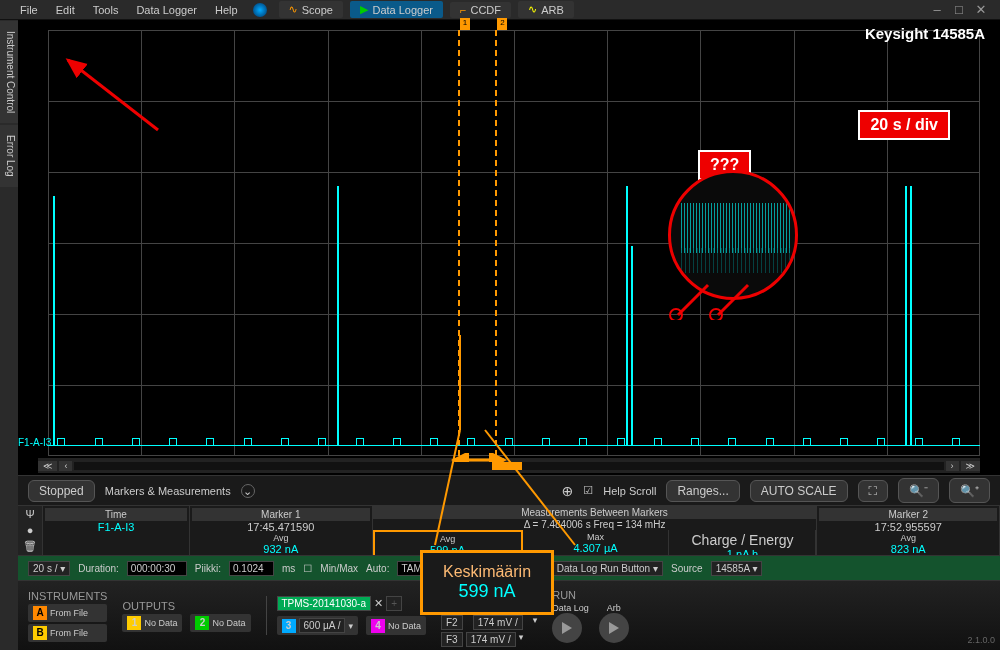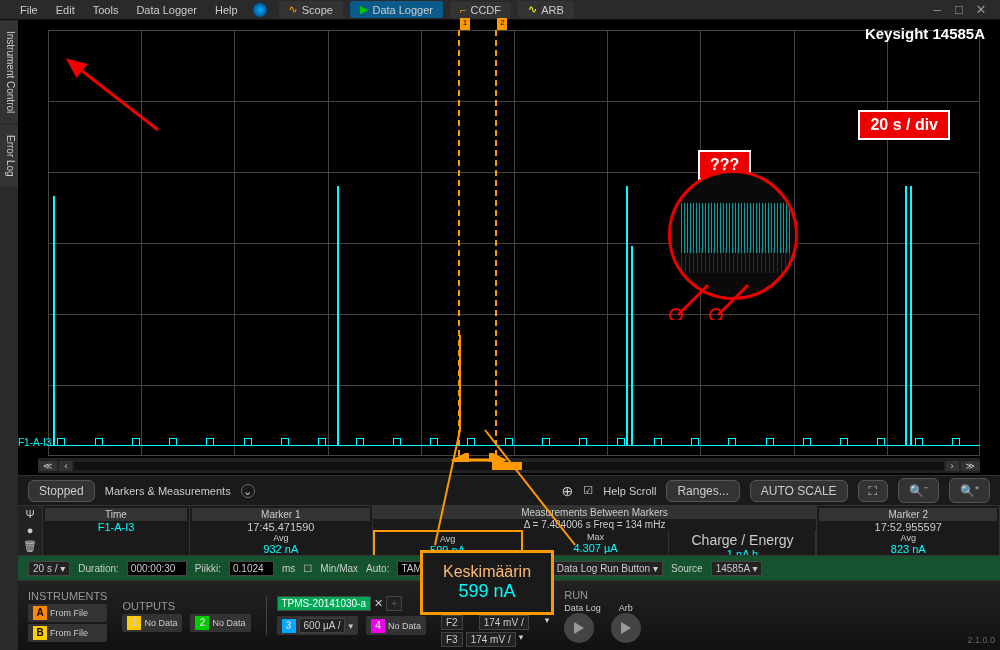--- a/index.html
+++ b/index.html
@@ -324,21 +324,21 @@
           <span class="ch-badge"><span class="ch-num" style="background:#0af">3</span><span class="dropdown">600 µA /</span>▾</span>
           <span class="ch-badge">
               <span class="ch-num" style="background:#e0e">4</span>
               <span>No Data</span>
             </span>
         </div>
       </div>
       <div class="bp-section">
         <div class="bp-title">FORMULA</div>
         <div style="display:flex;gap:3px;font-size:9px"><span class="dropdown">F1</span><span class="dropdown">1 V /</span>▾</div>
-        <div style="display:flex;gap:16px;font-size:9px"><span class="dropdown">F2</span><span class="dropdown">174 mV /</span>▾</div>
+        <div style="display:flex;gap:10px;font-size:9px"><span class="dropdown">F2</span><span class="dropdown">174 mV /</span>▾</div>
         <div style="display:flex;gap:3px;font-size:9px"><span class="dropdown">F3</span><span class="dropdown">174 mV /</span>▾</div>
       </div>
       <div class="bp-section">
         <div class="bp-title">RUN</div>
         <div style="display:flex;gap:10px">
           <div style="text-align:center">
               <div style="font-size:9px">Data Log</div>
               <div class="run-btn">
                 <div class="play-icon"></div>
               </div>

